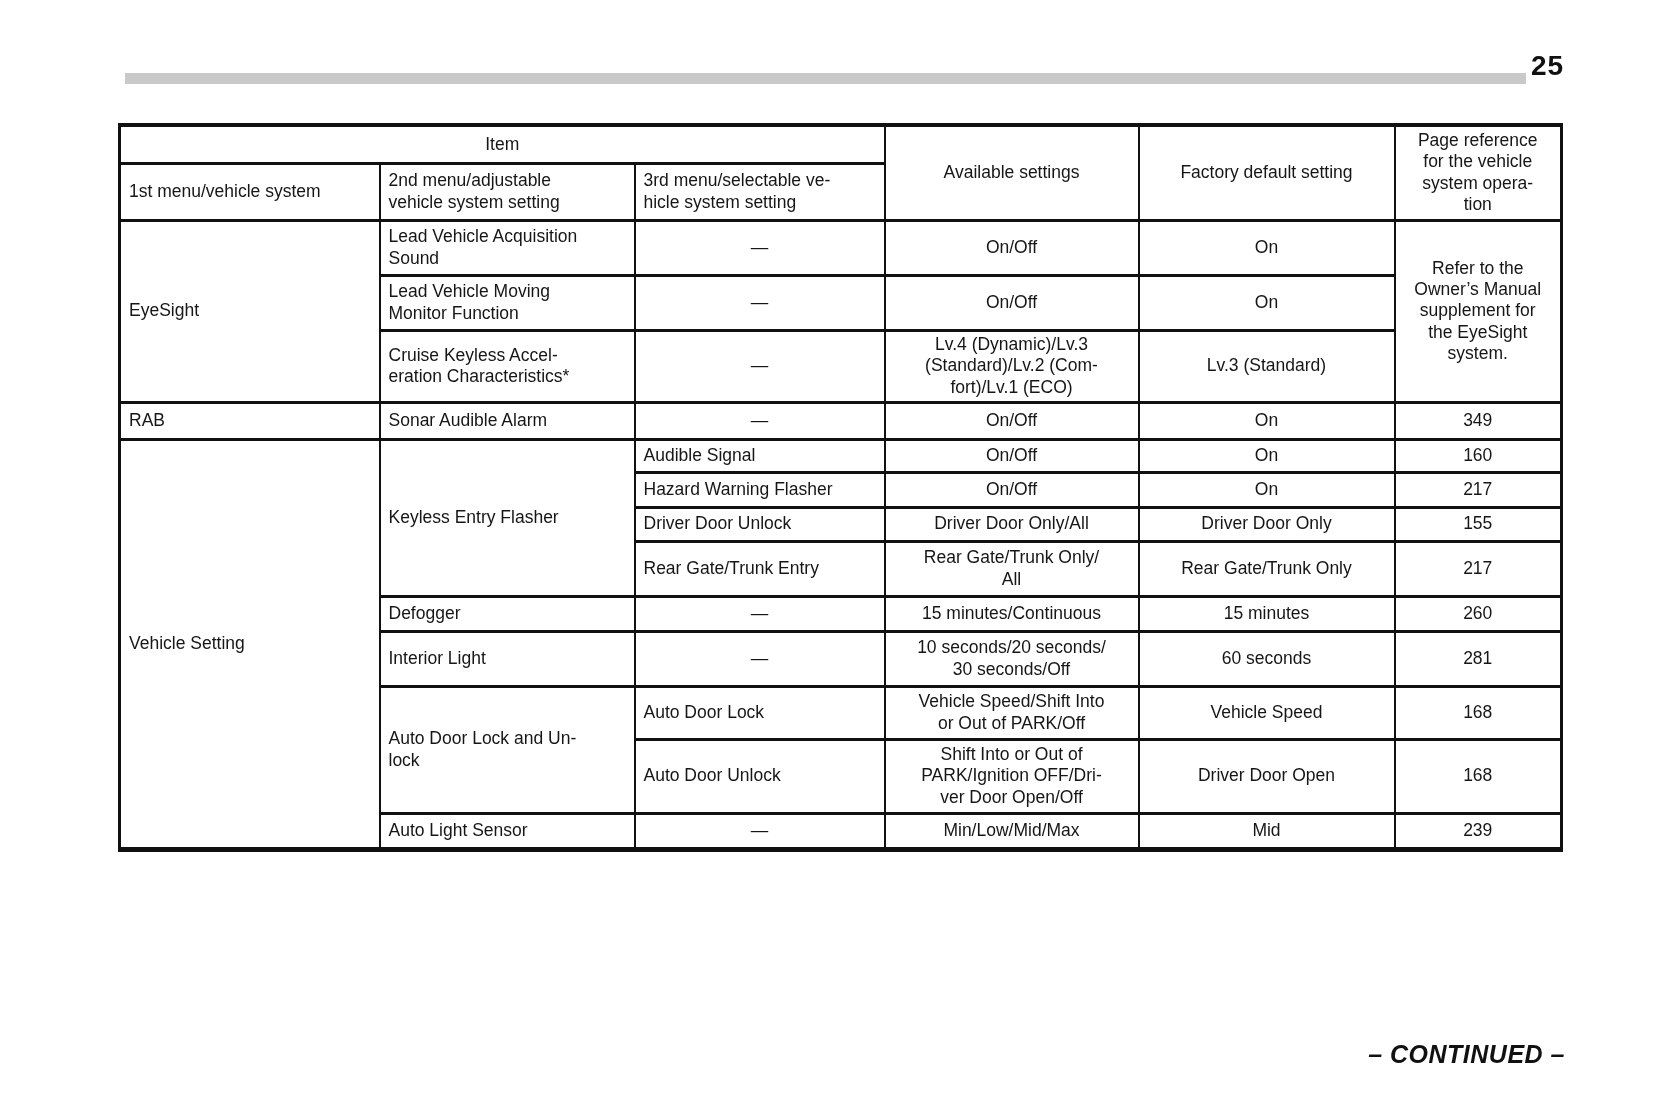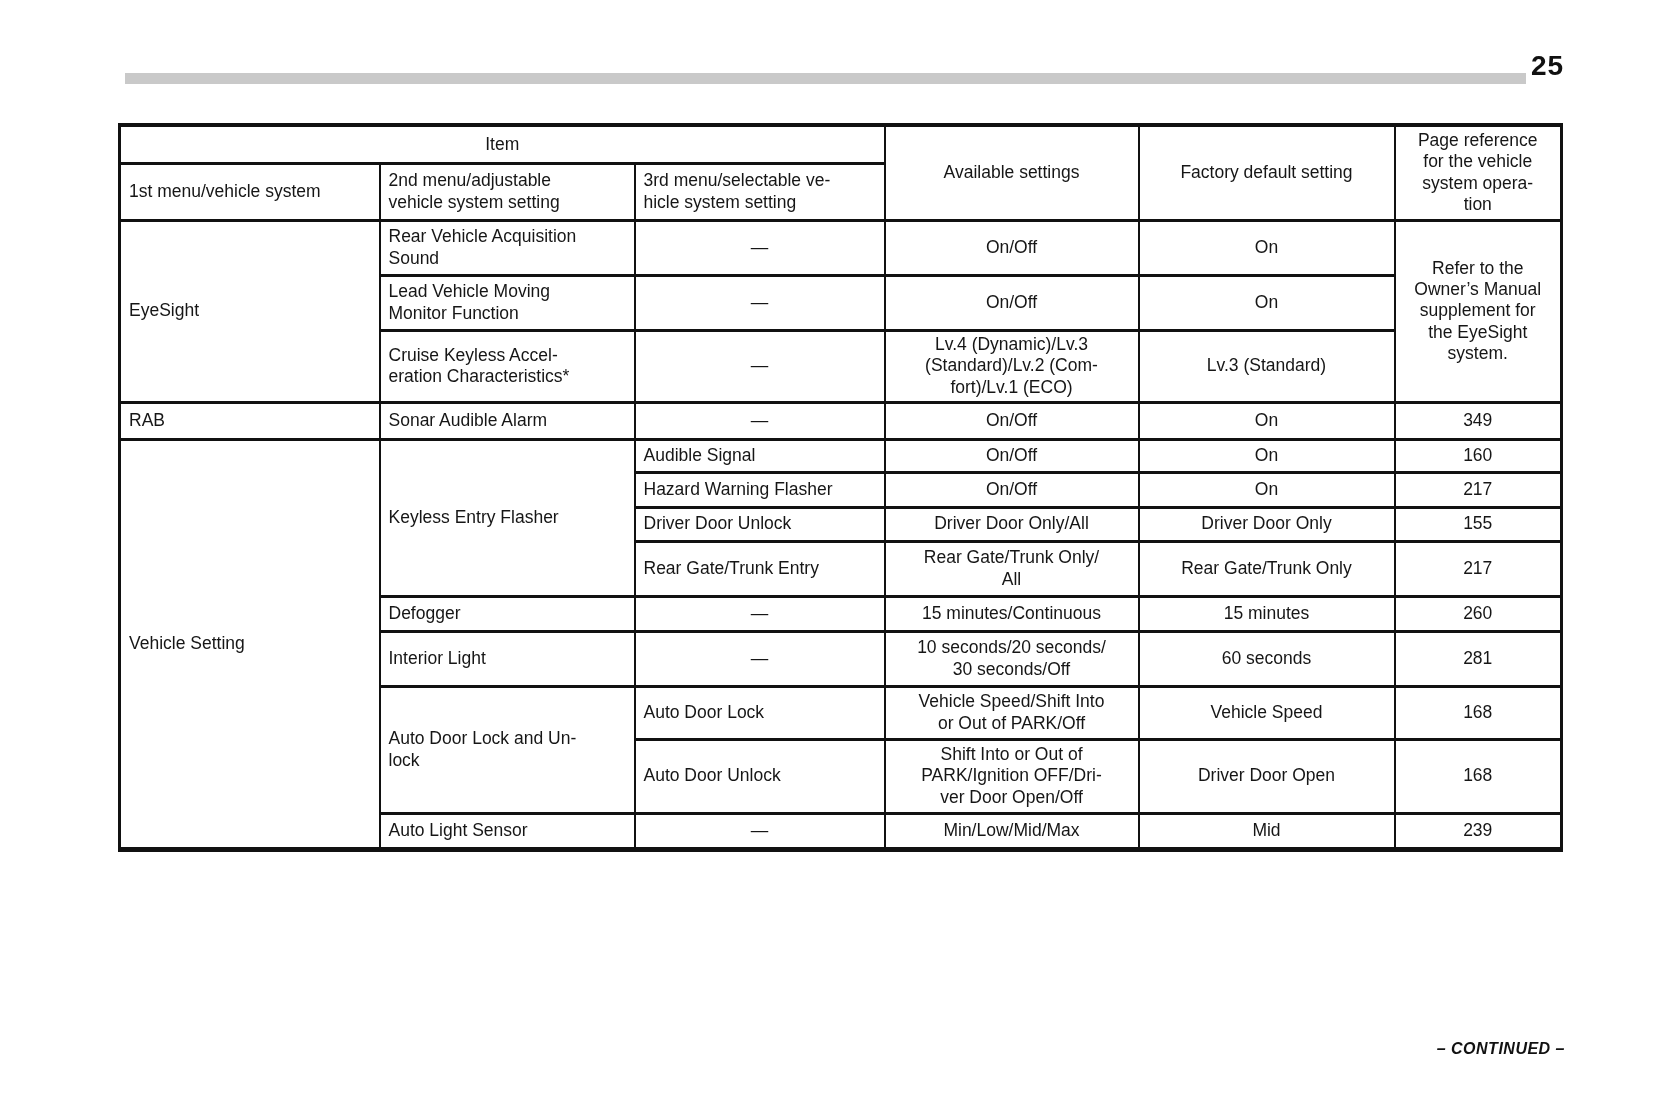--- a/index.html
+++ b/index.html
@@ -50,21 +50,21 @@
     font-weight: normal;
     overflow: hidden;
   }
   .settings-table { border: 3px solid #111; border-top-width: 4px; border-bottom-width: 5px; }
   .tl { text-align: left; }
   .tc { text-align: center; }
   .continued {
     position: absolute;
     right: 89px;
     top: 1040px;
-    font-size: 16px;
+    font-size: 25px;
     font-weight: bold;
     font-style: italic;
     color: #111;
     letter-spacing: 0.5px;
   }
 </style>
 </head>
 <body>
 
 <div class="page">
@@ -95,21 +95,21 @@
         <th class="tl">1st menu/vehicle system</th>
         <th class="tl">2nd menu/adjustable
 vehicle system setting</th>
         <th class="tl">3rd menu/selectable ve-
 hicle system setting</th>
       </tr>
     </thead>
     <tbody>
       <tr style="height:55px">
         <td rowspan="3" class="tl">EyeSight</td>
-        <td class="tl">Rear Vehicle Acquisition
+        <td class="tl">Lead Vehicle Acquisition
 Sound</td>
         <td class="tc">—</td>
         <td class="tc">On/Off</td>
         <td class="tc">On</td>
         <td rowspan="3" class="tc">Refer to the
 Owner’s Manual
 supplement for
 the EyeSight
 system.</td>
       </tr>

